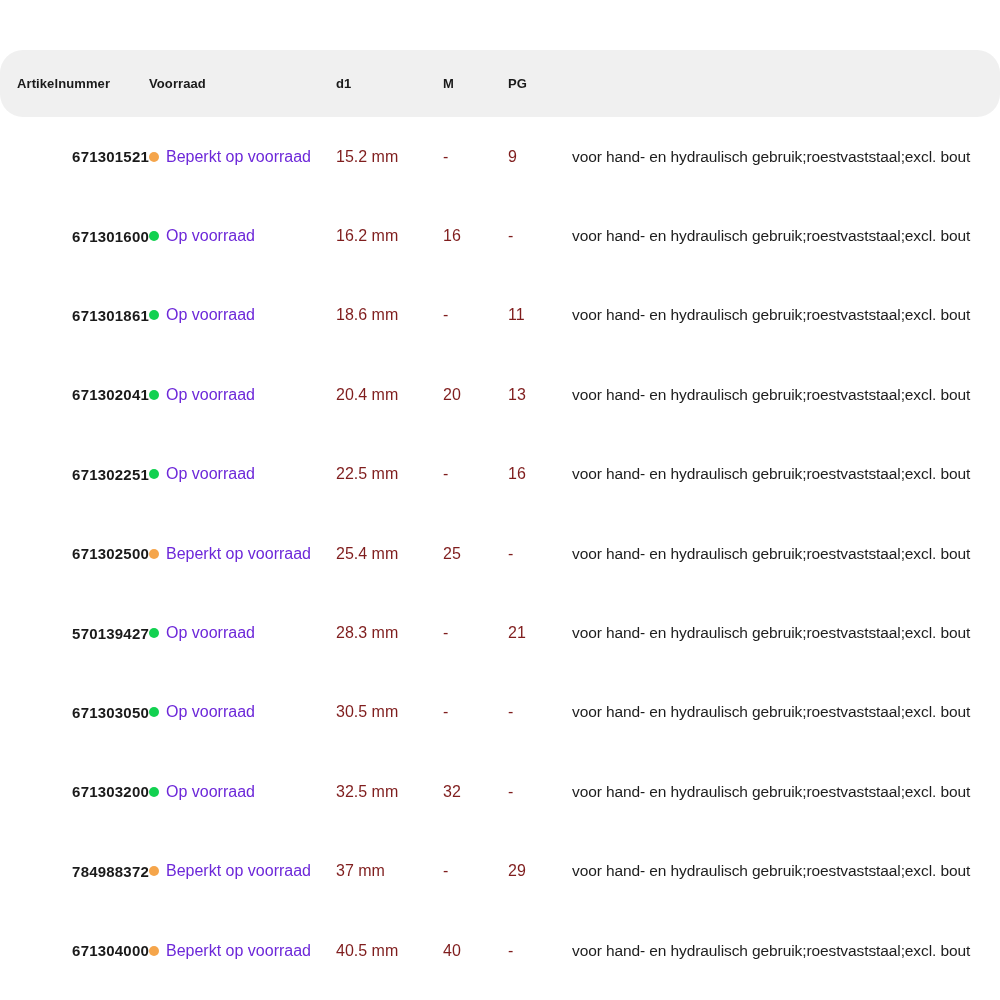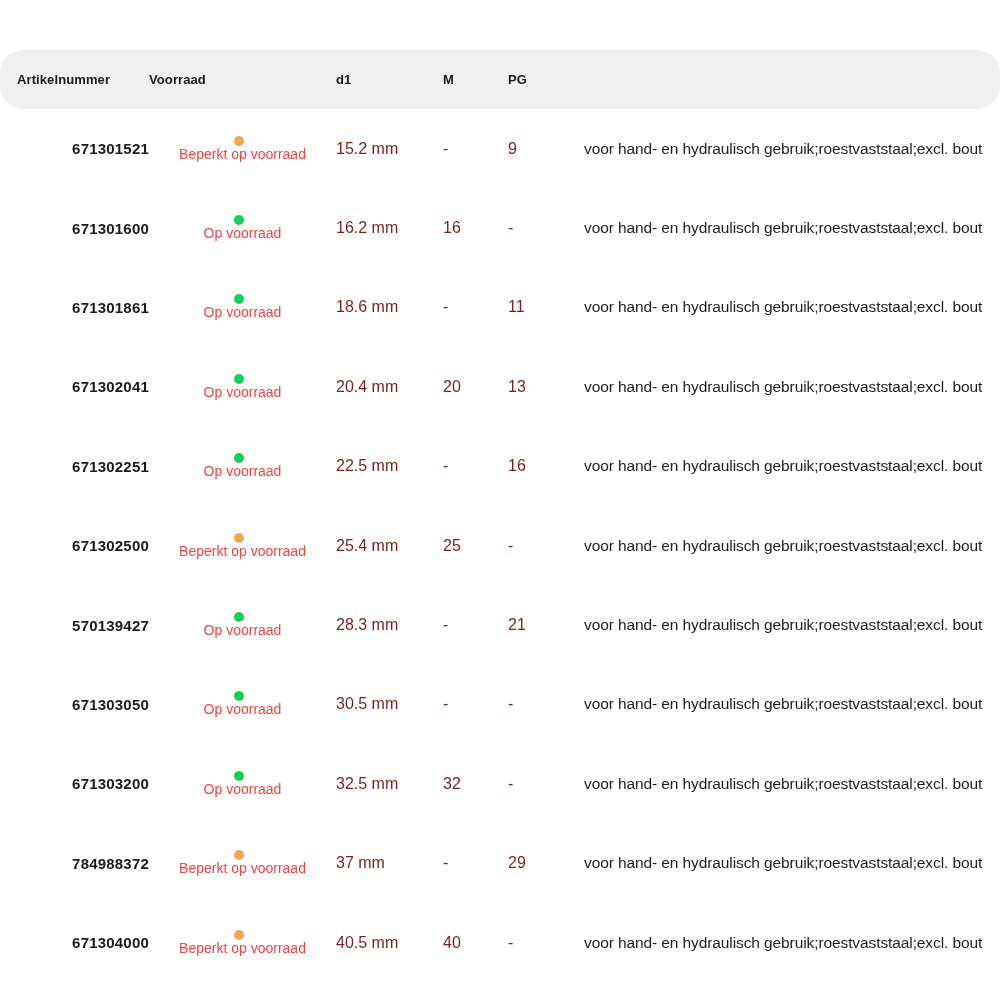--- a/index.html
+++ b/index.html
@@ -17,65 +17,63 @@
     width: 1000px;
   }
   .grid-row {
     display: grid;
     grid-template-columns: 132px 187px 107px 65px 64px 1fr;
     padding-left: 17px;
     align-items: center;
     box-sizing: border-box;
   }
   .thead {
-    height: 59px;
+    height: 67px;
     background: #f0f0f0;
     font-size: 13px;
     font-weight: 700;
     color: #1a1a1a;
     letter-spacing: 0.1px;
     border-radius: 23px;
   }
   .row {
     height: 79.4px;
     background: #ffffff;
   }
   .cell { white-space: nowrap; overflow: visible; }
   .art {
     font-weight: 700;
     font-size: 15px;
     color: #1a1a1a;
     letter-spacing: 0.2px;
     text-align: right;
   }
   .stock {
-    font-size: 14px;
-    color: #ef4444;
+    font-size: 16px;
+    color: #6d28d9;
     display: flex;
     align-items: center;
-    flex-direction: column;
   }
   .dot {
     width: 10px;
     height: 10px;
     border-radius: 50%;
     display: inline-block;
     margin-right: 7px;
     flex: 0 0 auto;
     background: #cccccc;
   }
   .num {
     font-size: 16px;
     color: #7f1d1d;
   }
   .variant {
     font-size: 15.5px;
     color: #1d1d1d;
     letter-spacing: -0.1px;
-    margin-left: 12px;
   }
 </style>
 </head>
 <body>
 
 <div class="table-wrap">
 
   <div class="grid-row thead">
     <div class="cell">Artikelnummer</div>
     <div class="cell">Voorraad</div>

